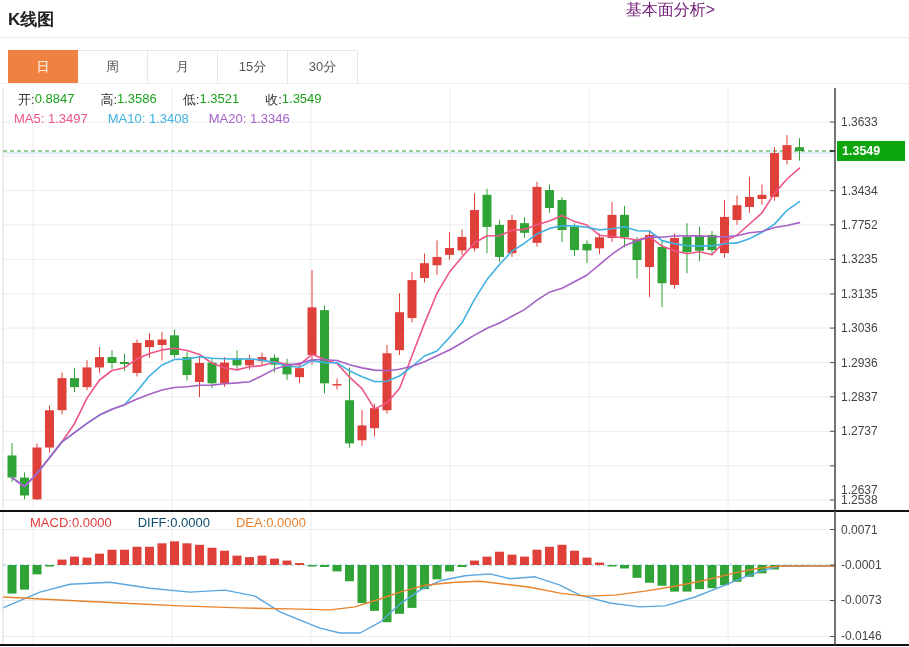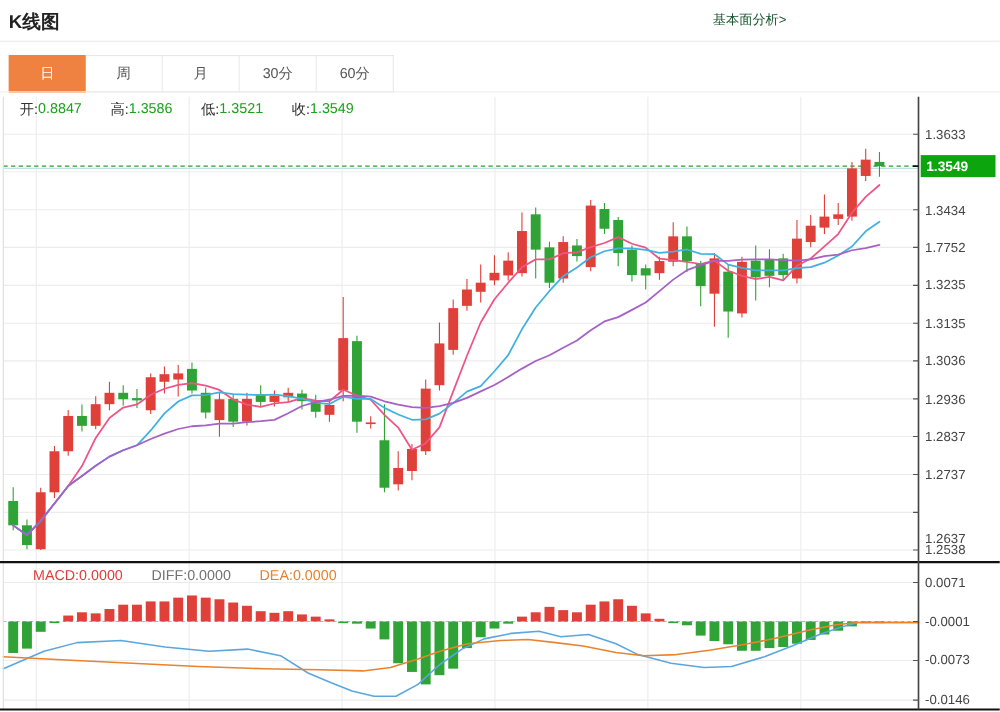--- a/index.html
+++ b/index.html
@@ -1,57 +1,57 @@
 <!DOCTYPE html>
 <html><head>
 <meta charset="utf-8">
 <style>
   html,body{margin:0;padding:0;background:#fff;width:909px;height:647px;overflow:hidden;
     font-family:"Liberation Sans","DejaVu Sans",sans-serif;}
   #app{position:relative;width:719px;height:647px;background:#fff;}
   .abs{position:absolute;}
   #title{left:8px;top:8px;font-size:17px;font-weight:bold;color:#222;}
-  #fundamental-link{right:4px;top:10px;font-size:12px;color:#14532d;text-decoration:none;cursor:pointer;}
+  #fundamental-link{right:4px;top:0;font-size:16px;color:#701a75;text-decoration:none;cursor:pointer;}
   #title-divider{left:0;top:37px;width:909px;height:0;border-top:1px solid #ececec;}
   #tabbar{left:8px;top:50px;height:34px;display:flex;}
   .tab{width:70px;height:34px;box-sizing:border-box;display:flex;align-items:center;justify-content:center;
     font-size:13px;color:#555;background:#fff;border:1px solid #e7e7e7;border-left:none;cursor:pointer;}
   .tab:first-child{border-left:1px solid #e7e7e7;}
   .tab.active{background:#ef8240;border-color:#ef8240;color:#fff;}
   #tabbar-baseline{left:0;top:83px;width:909px;height:0;border-top:1px solid #eee;}
   .legend-row{display:flex;gap:0;font-size:13px;white-space:pre;}
   #ohlc-legend{left:18px;top:91px;}
   #ma-legend{left:14px;top:111px;}
   #macd-legend{left:30px;top:515px;}
   .lg-label{color:#333;}
   .lg-green{color:#1ba11b;}
   .pad{display:inline-block;width:26px;}
   .padS{display:inline-block;width:20px;}
   .ma5{color:#ee5586;} .ma10{color:#41b1e1;} .ma20{color:#a661c6;}
-  .macd-l{color:#e23b3b;} .diff-l{color:#737373;} .dea-l{color:#e8812d;}
+  .macd-l{color:#e23b3b;} .diff-l{color:#0c4a6e;} .dea-l{color:#e8812d;}
   .tick-label{position:absolute;left:841px;font-size:12px;color:#444;}
   #price-badge{left:837px;top:141px;width:68px;height:20px;background:#0da50d;color:#fff;
     font-size:12.5px;font-weight:bold;display:flex;align-items:center;padding-left:5px;box-sizing:border-box;}
   svg{position:absolute;left:0;top:0;}
 </style>
 </head>
 <body>
 
 <div id="app">
 
   <div class="abs" id="title">K线图</div>
   <a class="abs" id="fundamental-link">基本面分析&gt;</a>
   <div class="abs" id="title-divider"></div>
 
   <div class="abs" id="tabbar">
       <div class="tab active">日</div>
       <div class="tab">周</div>
       <div class="tab">月</div>
+      <div class="tab">15分</div>
       <div class="tab">30分</div>
-      <div class="tab">60分</div>
     </div>
   <div class="abs" id="tabbar-baseline"></div>
 
   <svg id="chart" width="909" height="647">
       <line x1="3" y1="122.00320000000013" x2="835" y2="122.00320000000013" stroke="#ececec" stroke-width="1"></line>
       <line x1="3" y1="190.69800000000023" x2="835" y2="190.69800000000023" stroke="#ececec" stroke-width="1"></line>
       <line x1="3" y1="224.8728000000003" x2="835" y2="224.8728000000003" stroke="#ececec" stroke-width="1"></line>
       <line x1="3" y1="259.3928000000003" x2="835" y2="259.3928000000003" stroke="#ececec" stroke-width="1"></line>
       <line x1="3" y1="293.91280000000035" x2="835" y2="293.91280000000035" stroke="#ececec" stroke-width="1"></line>
       <line x1="3" y1="328.08759999999967" x2="835" y2="328.08759999999967" stroke="#ececec" stroke-width="1"></line>
@@ -292,20 +292,25 @@
       <line x1="830" y1="151" x2="835" y2="151" stroke="#111" stroke-width="1.5"></line>
     </svg>
 
   <div class="abs legend-row" id="ohlc-legend">
     <span class="lg-label">开:</span><span class="lg-green">0.8847</span><span class="pad"></span>
     <span class="lg-label">高:</span><span class="lg-green">1.3586</span><span class="pad"></span>
     <span class="lg-label">低:</span><span class="lg-green">1.3521</span><span class="pad"></span>
     <span class="lg-label">收:</span><span class="lg-green">1.3549</span>
   </div>
 
+  <div class="abs legend-row" id="ma-legend">
+    <span class="ma5">MA5: </span><span class="ma5">1.3497</span><span class="padS"></span>
+    <span class="ma10">MA10: </span><span class="ma10">1.3408</span><span class="padS"></span>
+    <span class="ma20">MA20: </span><span class="ma20">1.3346</span>
+  </div>
 
   <div class="abs legend-row" id="macd-legend">
     <span class="macd-l">MACD:</span><span class="macd-l">0.0000</span><span class="pad"></span>
     <span class="diff-l">DIFF:</span><span class="diff-l">0.0000</span><span class="pad"></span>
     <span class="dea-l">DEA:</span><span class="dea-l">0.0000</span>
   </div>
 
   <div class="abs" id="price-badge">1.3549</div>
 
   <div id="axis-labels">

